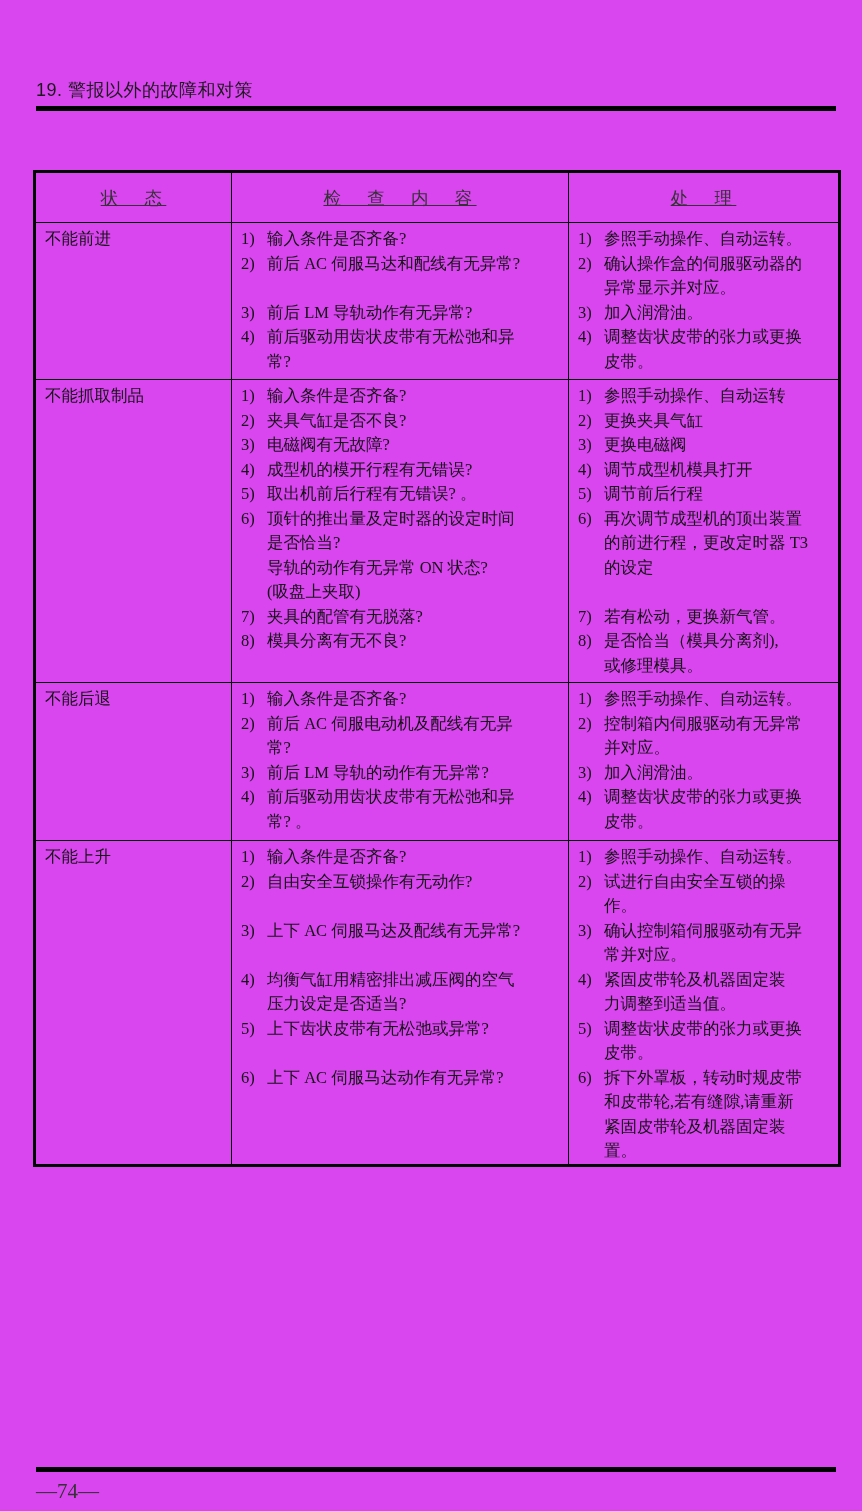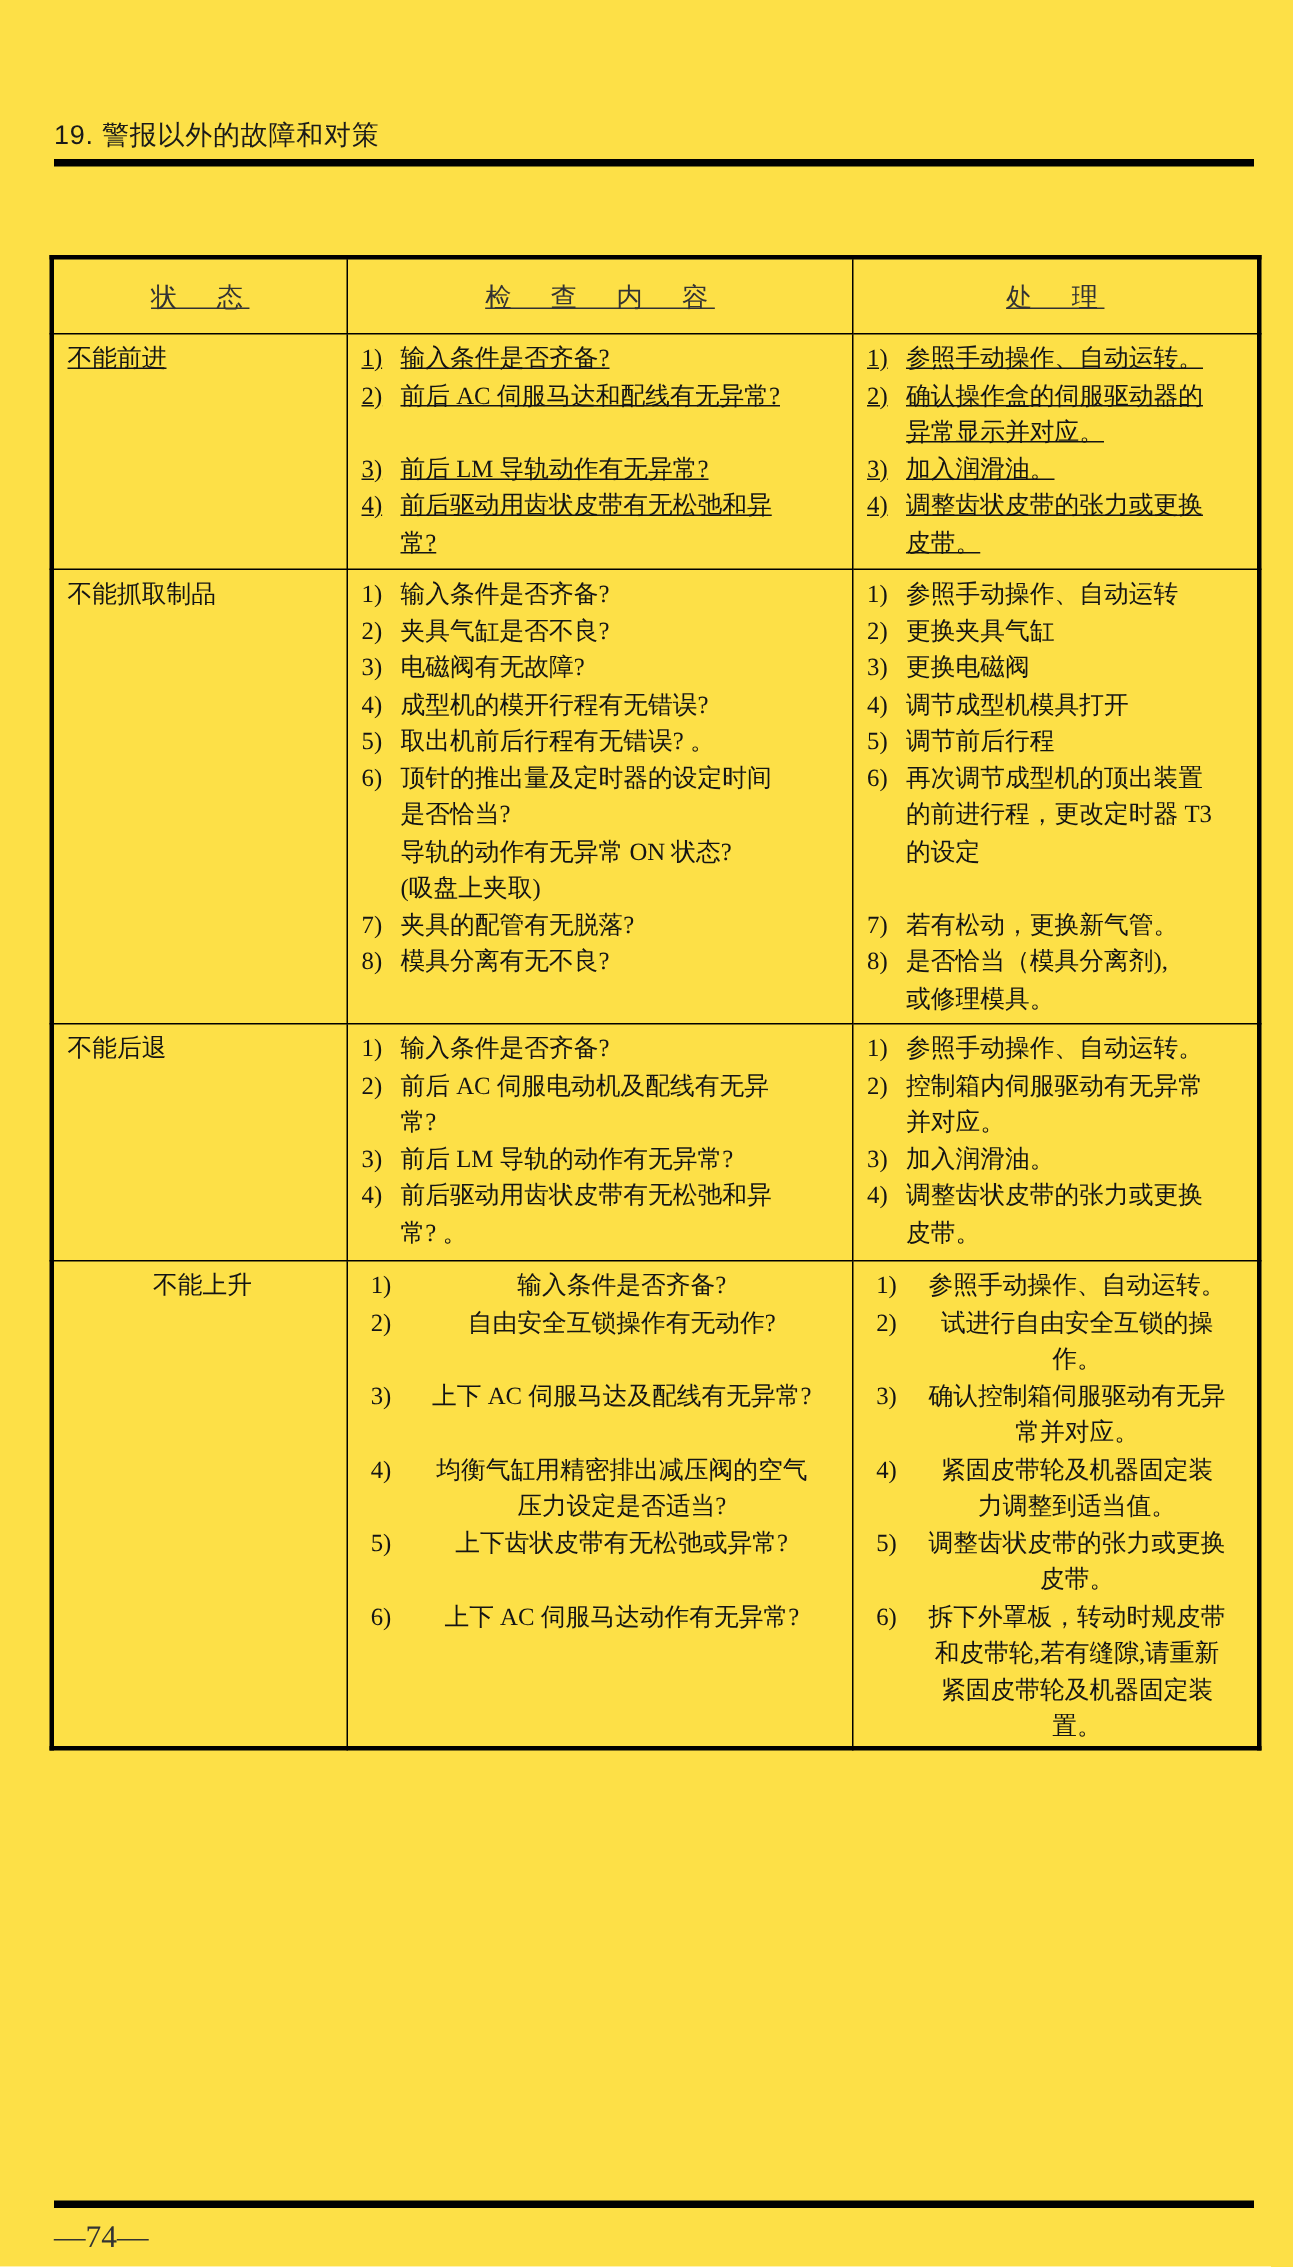--- a/index.html
+++ b/index.html
@@ -1,21 +1,21 @@
 <!DOCTYPE html>
 <html><head>
 <meta charset="utf-8">
 <style>
   html, body { margin: 0; padding: 0; background: #ffffff; }
   body {
     width: 862px; height: 1511px; position: relative;
     font-family: "Liberation Serif", "DejaVu Serif", serif;
     color: #141414;
   }
-  .doc-page { position: absolute; inset: 0; background: #fde047; }
+  .doc-page { position: absolute; inset: 0; background: #d946ef; }
 
   .doc-title {
     position: absolute; left: 36px; top: 78px;
     font-family: "Liberation Sans", "DejaVu Sans", sans-serif;
     font-size: 18px; font-weight: 500; letter-spacing: 0.5px;
     color: #1a1a1a; white-space: nowrap;
   }
   .header-rule {
     position: absolute; left: 36px; top: 106px;
     width: 800px; height: 5px; background: #000;
@@ -30,24 +30,24 @@
   .tbl th, .tbl td {
     border: 1px solid #000;
     vertical-align: top;
     overflow: hidden;
   }
   .tbl thead tr { height: 51px; }
   .tbl th {
     font-weight: normal; text-align: center; vertical-align: middle;
     font-size: 17.5px; letter-spacing: 0.25em; color: #333; text-decoration: underline;
   }
-  .tbl tbody tr:nth-child(1) { height: 157px; text-decoration: underline; }
+  .tbl tbody tr:nth-child(1) { height: 157px; }
   .tbl tbody tr:nth-child(2) { height: 303px; }
   .tbl tbody tr:nth-child(3) { height: 158px; }
-  .tbl tbody tr:nth-child(4) { height: 323px; text-align: center; }
+  .tbl tbody tr:nth-child(4) { height: 323px; }
 
   .tbl td { padding: 4px 6px 0 9px; }
   .status { display: block; line-height: 24.5px; white-space: nowrap; }
 
   .line { display: flex; min-height: 24.5px; line-height: 24.5px; }
   .marker { flex: 0 0 26px; width: 26px; white-space: nowrap; }
   .text { flex: 1; white-space: nowrap; }
 
   .footer-rule {
     position: absolute; left: 36px; top: 1467px;

